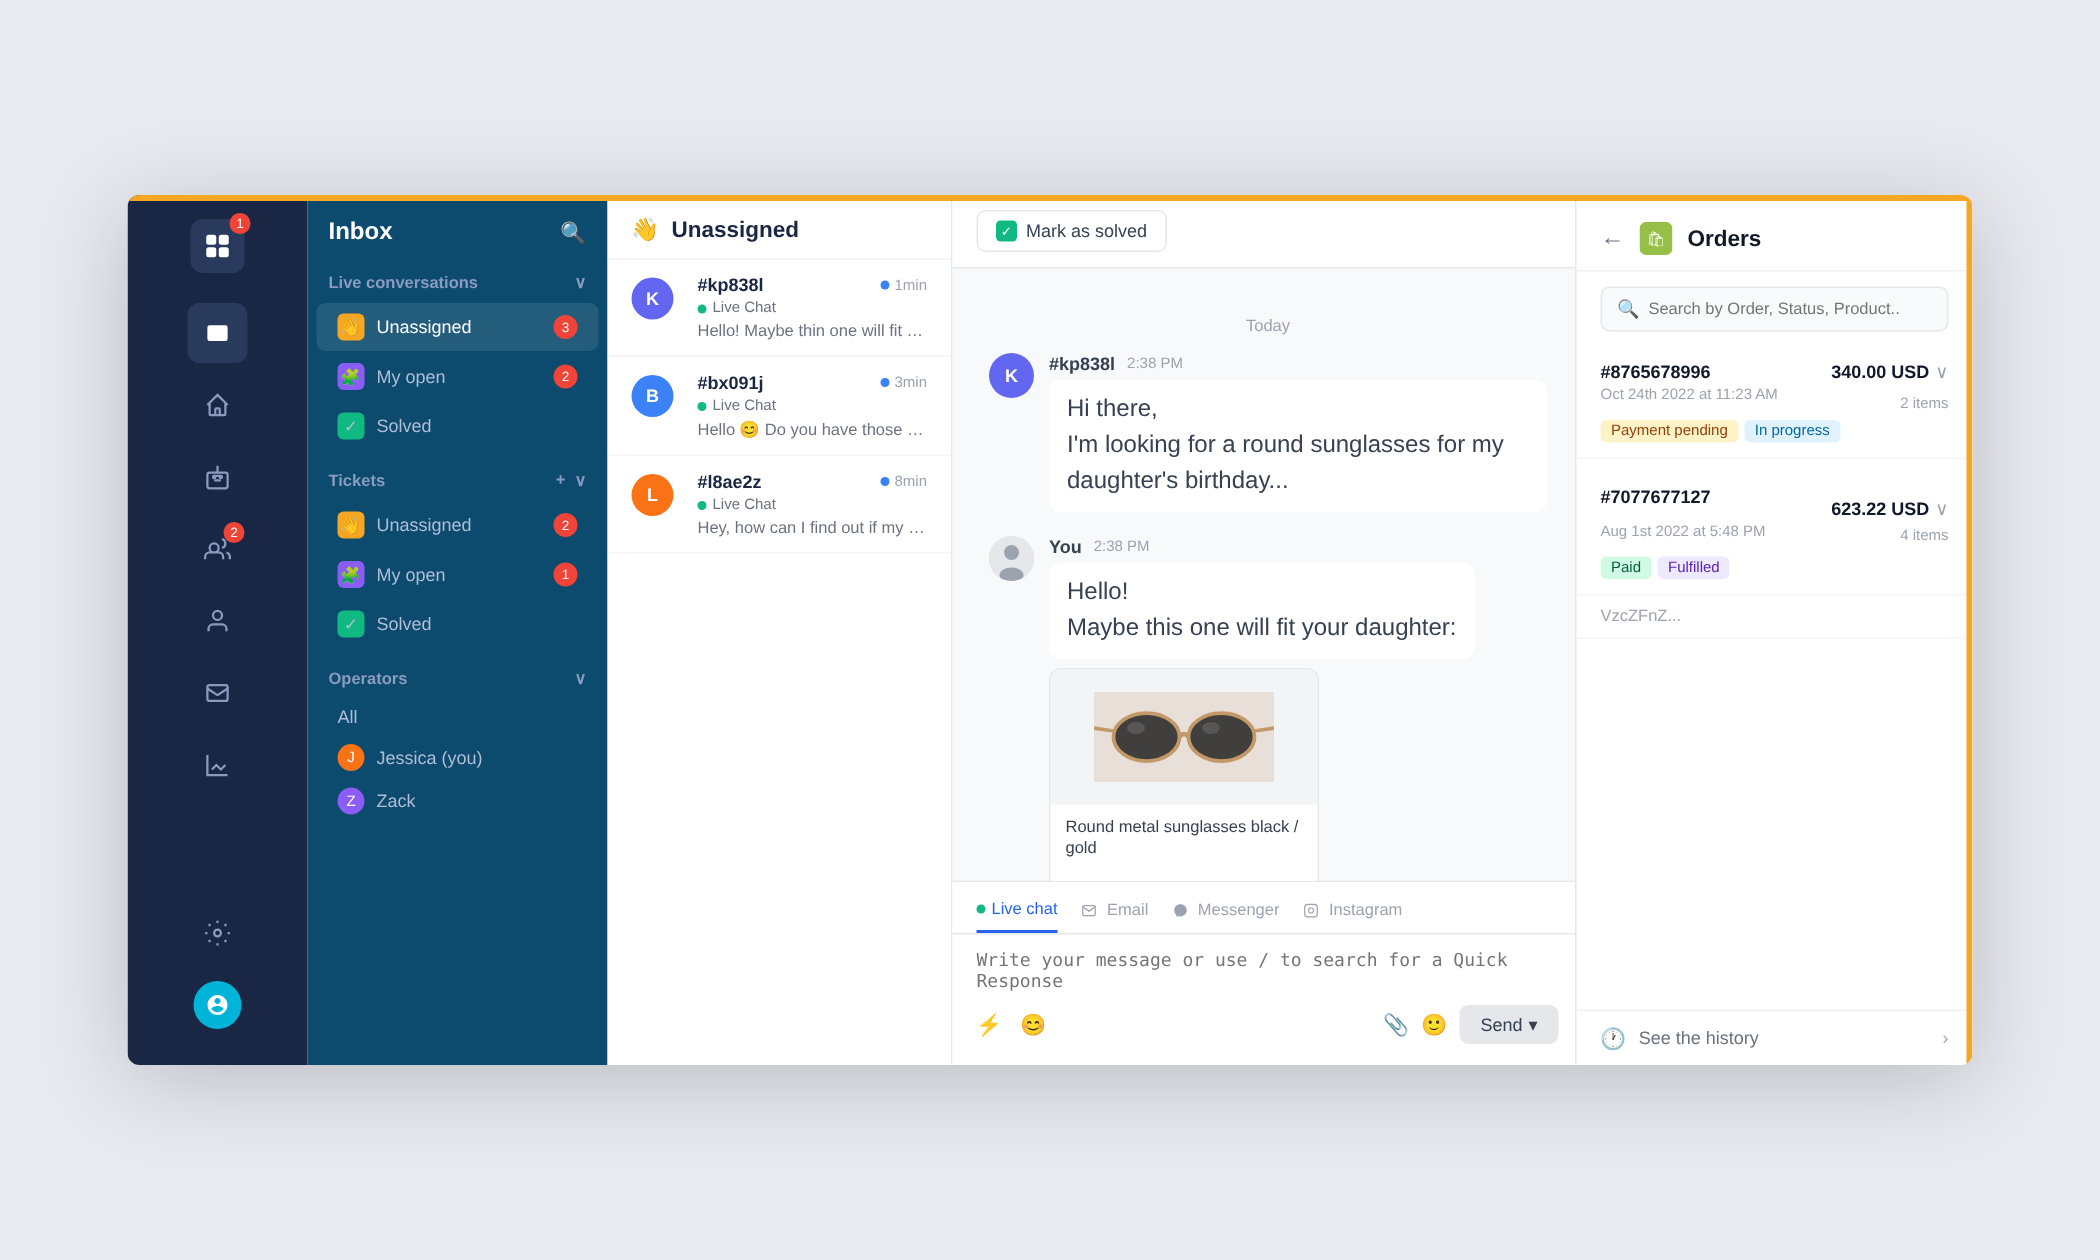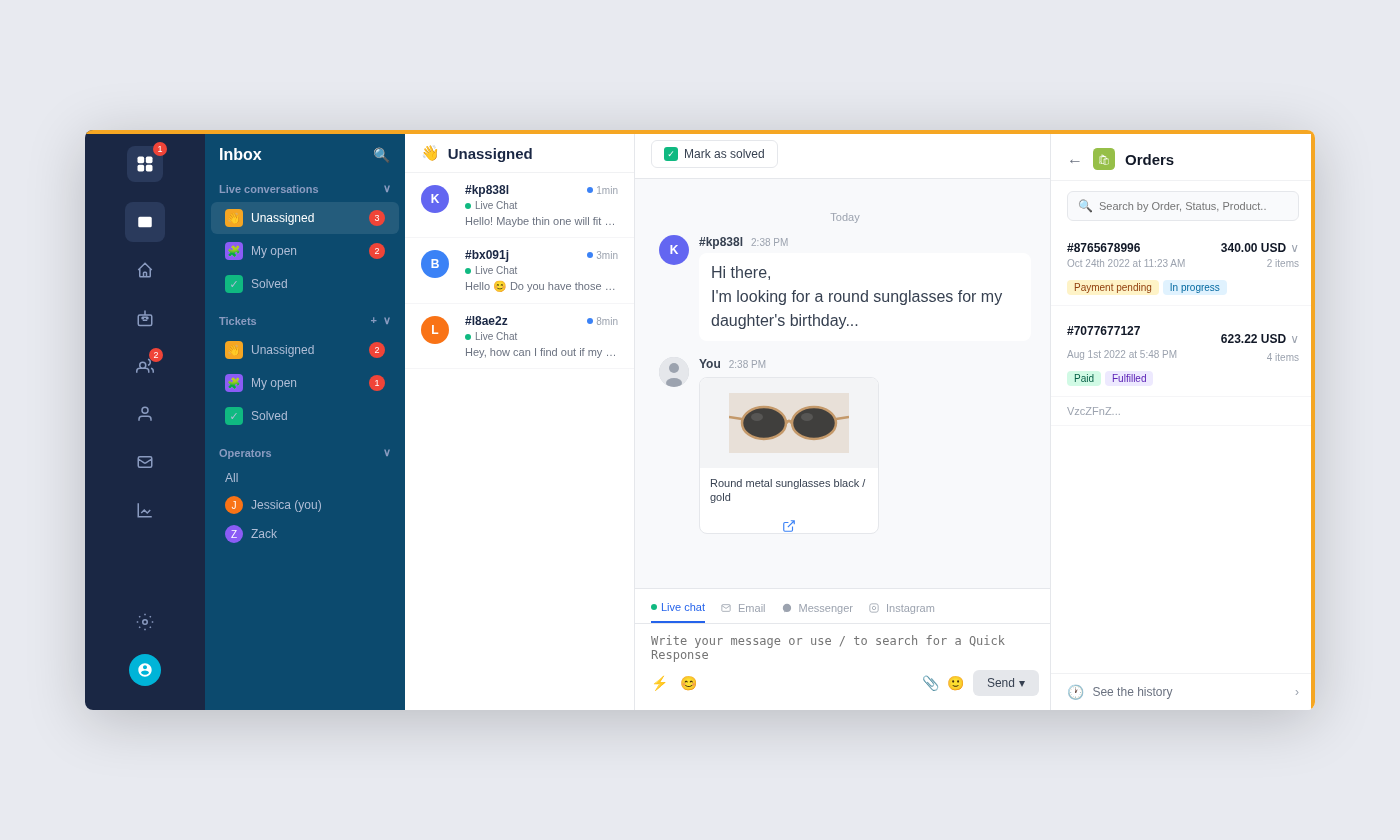--- a/index.html
+++ b/index.html
@@ -1060,20 +1060,23 @@
           <svg width="30" height="30" viewBox="0 0 30 30">
             <circle cx="15" cy="15" r="15" fill="#e5e7eb"></circle>
             <circle cx="15" cy="11" r="5" fill="#9ca3af"></circle>
             <ellipse cx="15" cy="26" rx="8" ry="5" fill="#9ca3af"></ellipse>
           </svg>
         </div>
         <div class="msg-content">
           <div class="msg-meta">
             <span class="msg-sender">You</span>
             <span class="msg-time">2:38 PM</span>
+          </div>
+          <div class="msg-bubble">
+            Hello!<br>Maybe this one will fit your daughter:
           </div>
           
           <div class="product-card">
             <div class="product-card-img">
 
               <svg width="120" height="60" viewBox="0 0 120 60">
 
                 <rect width="120" height="60" fill="#e8e0d8"></rect>
 
                 <ellipse cx="35" cy="30" rx="22" ry="16" fill="#222" opacity="0.85"></ellipse>
@@ -1230,21 +1233,21 @@
     </div>
 
     <div class="order-item">
       <div class="order-item-header">
         <span class="order-id">#8765678996</span>
         <div style="display:flex;align-items:center;gap:4px;">
           <span class="order-amount">340.00 USD</span>
           <span class="order-chevron">∨</span>
         </div>
       </div>
-      <div style="display:flex;justify-content:space-between;align-items:flex-start;margin-bottom:5px;">
+      <div style="display:flex;justify-content:space-between;align-items:flex-end;margin-bottom:5px;">
         <span class="order-date">Oct 24th 2022 at 11:23 AM</span>
         <span class="order-items-count">2 items</span>
       </div>
       <div class="order-badges">
         <span class="badge-tag badge-pending">Payment pending</span>
         <span class="badge-tag badge-progress">In progress</span>
       </div>
     </div>
 
     <div class="order-item">

